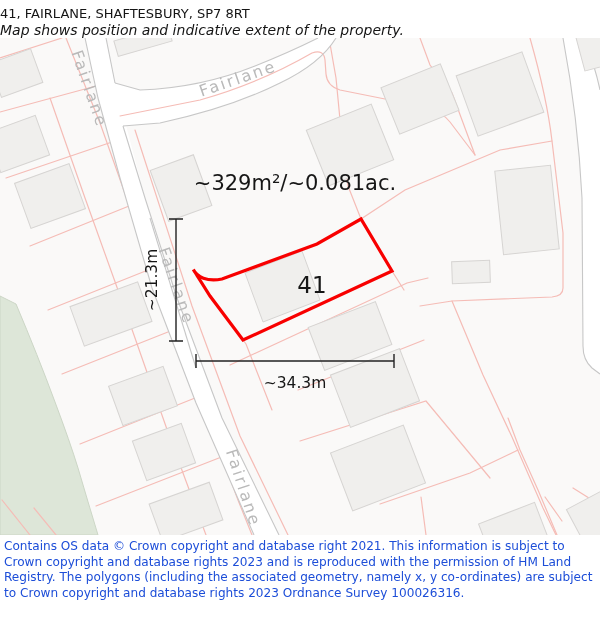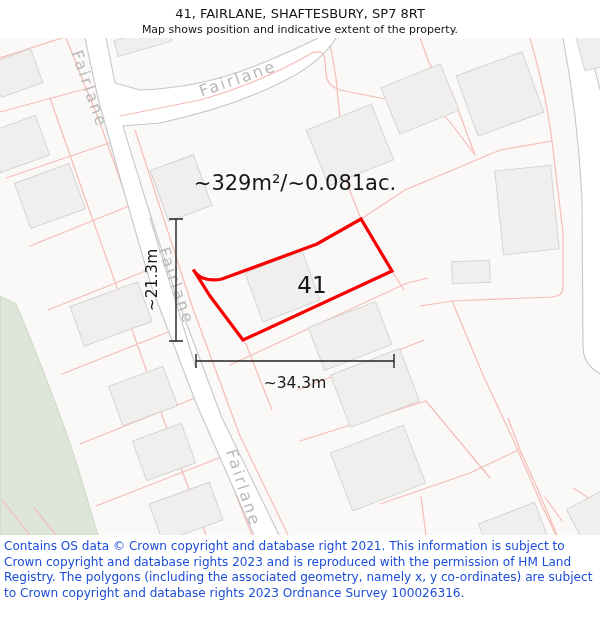--- a/index.html
+++ b/index.html
@@ -1,19 +1,19 @@
 <!DOCTYPE html>
 <html style="--bg: #faf9f8; --pink: #f5bcb6; --roadedge: #c7c7c7; --roadlabel: #b9b9b9; --bfill: #f0efed; --bstroke: #d6d4d2; --green: #dde6d8; --red: #f80000;"><head>
 <meta charset="utf-8">
 <style>
   html,body{margin:0;padding:0;background:#ffffff;}
   body{width:600px;height:625px;overflow:hidden;font-family:"DejaVu Sans","Liberation Sans",sans-serif;color:#151515;}
-  .header{width:600px;text-align:center;padding-top:5px;}
+  .header{width:600px;text-align:left;padding-top:5px;}
   .header .title{font-size:13px;line-height:17px;}
-  .header .subtitle{font-size:11px;line-height:16px;}
+  .header .subtitle{font-size:14px;line-height:16px;font-style:italic;}
   .map-wrap{position:relative;width:600px;height:497px;}
   svg{display:block;}
   .footer{font-size:12.1px;line-height:15.6px;padding:4px 4px 0 4px;text-align:left;color:#1d4ed8;}
 
   
   .map-bg{fill:var(--bg,#faf9f8);}
   .green-area{fill:var(--green,#dde6d8);stroke:#ccd6c6;stroke-width:1;}
   .pink{stroke:var(--pink,#f5bcb6);stroke-width:1.2;fill:none;stroke-linecap:round;}
   .roadfill{fill:#ffffff;stroke:none;}
   .roadedge{stroke:var(--roadedge,#c7c7c7);stroke-width:1.1;fill:none;}

